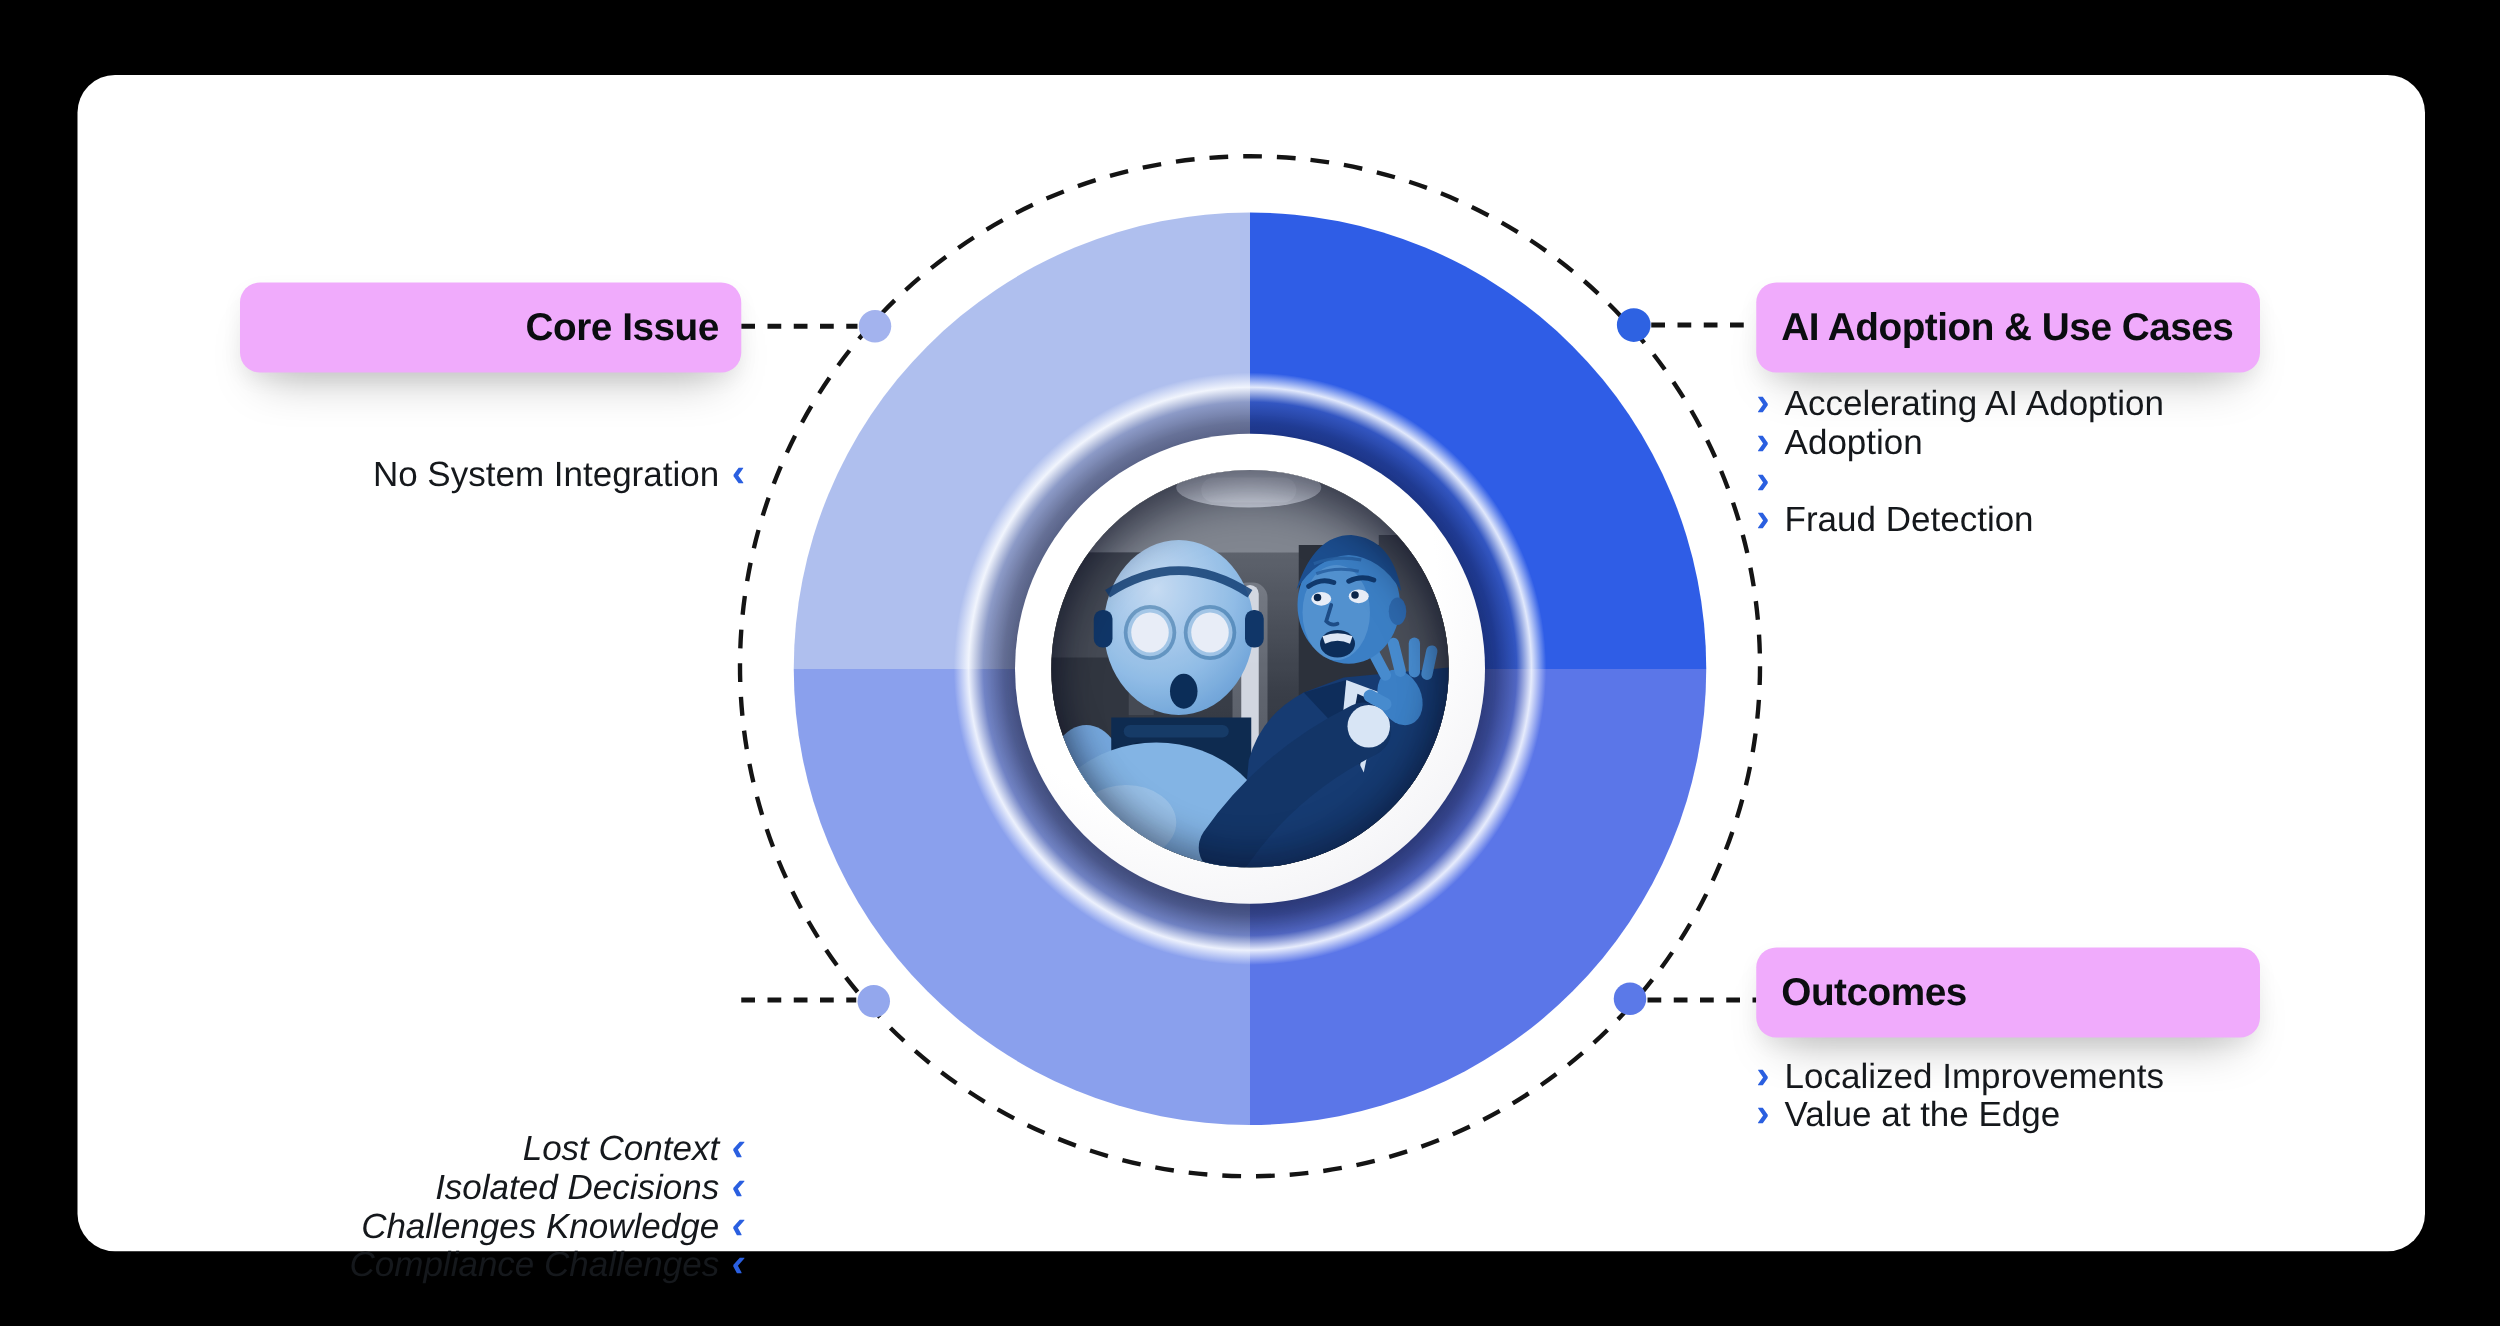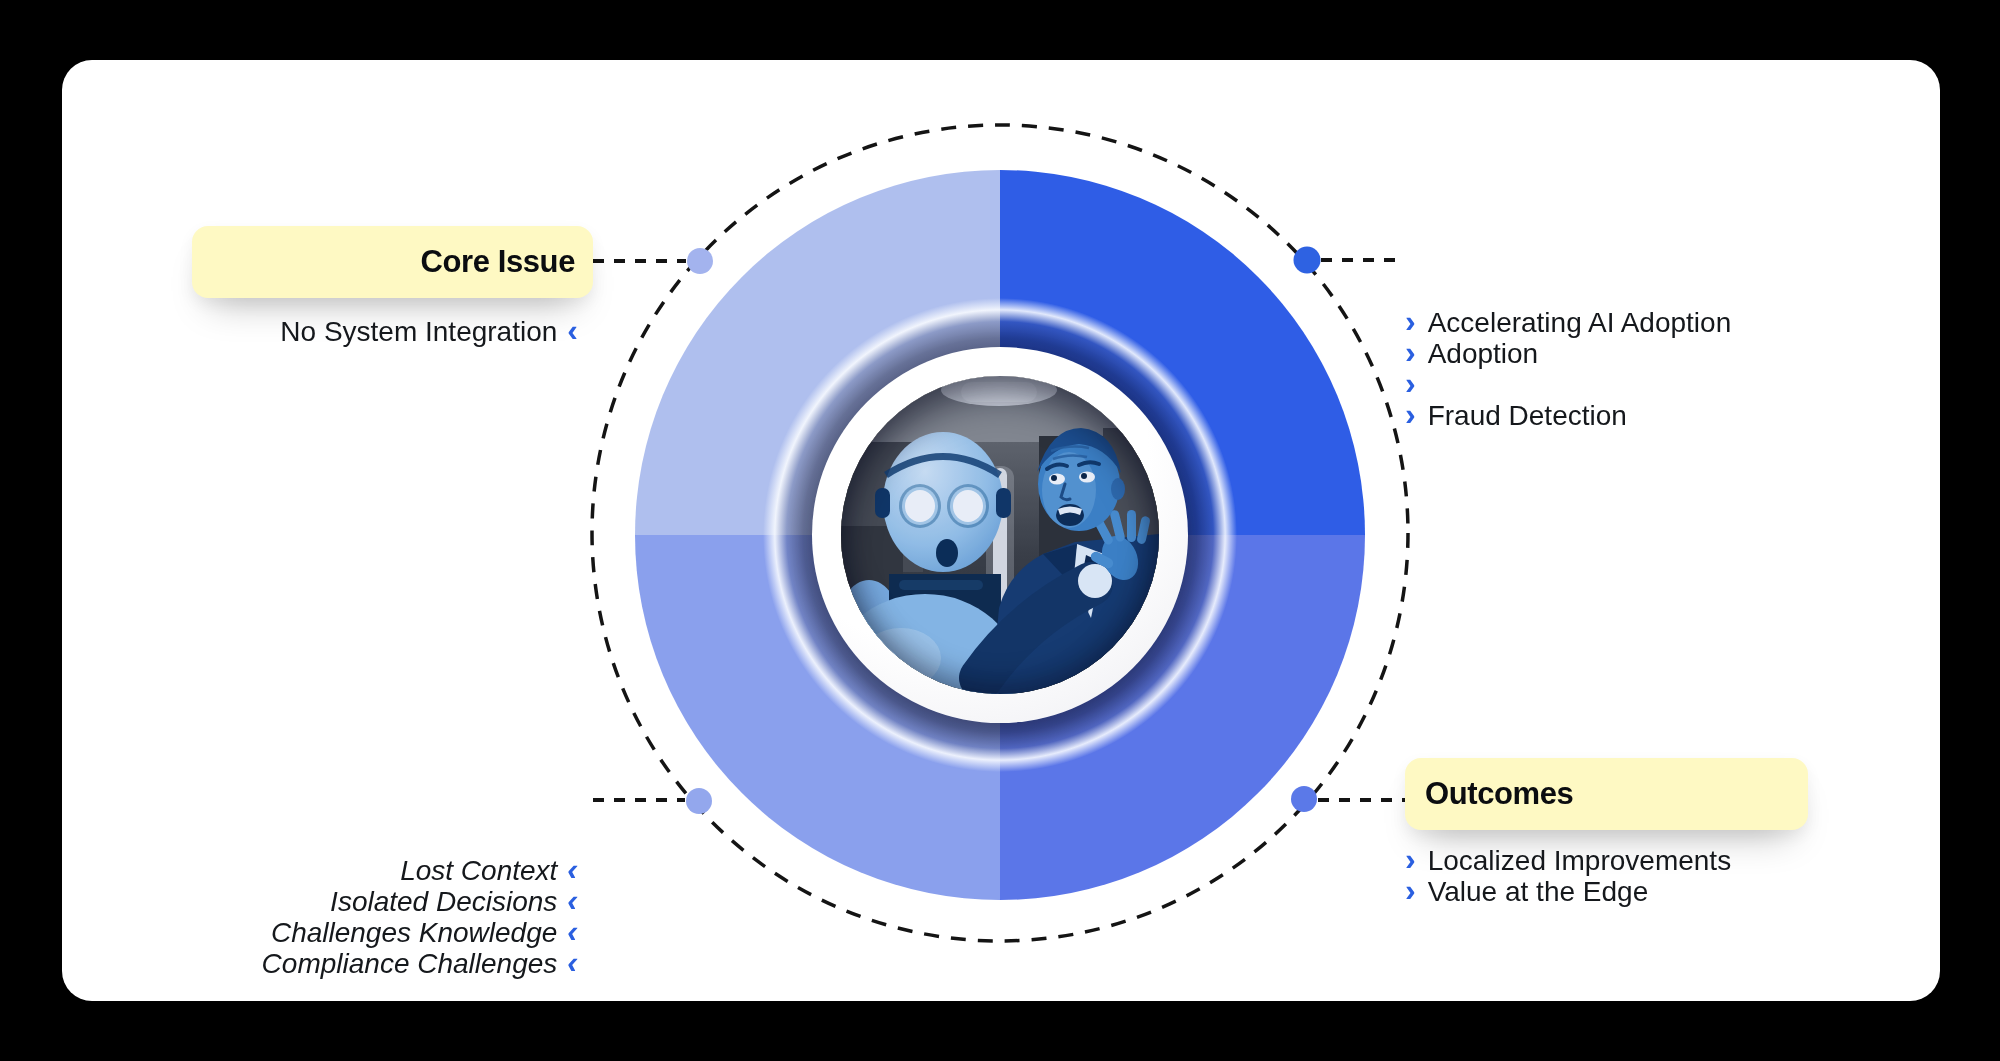--- a/index.html
+++ b/index.html
@@ -40,35 +40,35 @@
     background:#333;
   }
   .photo::after{
     content:"";position:absolute;inset:0;border-radius:50%;
     box-shadow:inset 0 20px 34px rgba(5,10,30,0.55), inset 0 -12px 26px rgba(5,10,30,0.35);
   }
   .photo svg{display:block;width:318px;height:318px;}
 
   
   .card{
-    position:absolute;height:72px;background:#fef9c3;border-radius:16px;
+    position:absolute;height:72px;background:#f0abfc;border-radius:16px;
     box-shadow:0 22px 38px -18px rgba(0,0,0,0.28), 0 6px 16px rgba(0,0,0,0.06);
     display:flex;align-items:center;box-sizing:border-box;text-align:right;
   }
   .card .title{
     font-size:31px;font-weight:700;color:#0b0d10;letter-spacing:-0.4px;white-space:nowrap;
   }
   .card-left{left:192px;width:401px;justify-content:flex-end;padding-right:18px;}
   .card-right{left:1405px;width:403px;justify-content:flex-start;padding-left:20px;}
   .card-top{top:226px;}
   .card-bottom{top:758px;}
 
   
   .list{position:absolute;display:flex;flex-direction:column;}
-  .list-left{left:174px;width:404px;align-items:flex-end;}
+  .list-left{left:192px;width:404px;align-items:flex-end;margin-top:48px;}
   .list-right{left:1405px;width:440px;align-items:flex-start;}
   .li-row{height:31px;display:flex;align-items:center;white-space:nowrap;}
   .li-text{font-size:28px;color:#15181c;line-height:1;}
   .li-chev{
     color:var(--chevron);font-weight:700;font-size:32px;line-height:28px;
     position:relative;top:-2px;
   }
   .list-left .li-chev{margin-left:10px;}
   .list-right .li-chev{margin-right:12px;}
 
@@ -175,20 +175,23 @@
         <ellipse cx="229" cy="139" rx="14" ry="11" fill="#0b2a50"></ellipse>
         <path d="M 217 133 Q 229 128 241 133 L 239 139 Q 229 134 219 139 Z" fill="#f2f8fd"></path>
         <rect x="0" y="0" width="318" height="318" fill="#1e50b0" opacity="0.10"></rect>
       </svg>
     </div>
   </div>
 
   <div class="card card-left card-top">
     <span class="title">Core Issue</span>
   </div>
+  <div class="card card-right card-top">
+    <span class="title">AI Adoption &amp; Use Cases</span>
+  </div>
   <div class="card card-right card-bottom">
     <span class="title">Outcomes</span>
   </div>
 
   <div id="list-core" class="list list-left">
       <div class="li-row">
         <span class="li-text">No System Integration</span>
         <span class="li-chev">‹</span>
       </div>
     </div>

